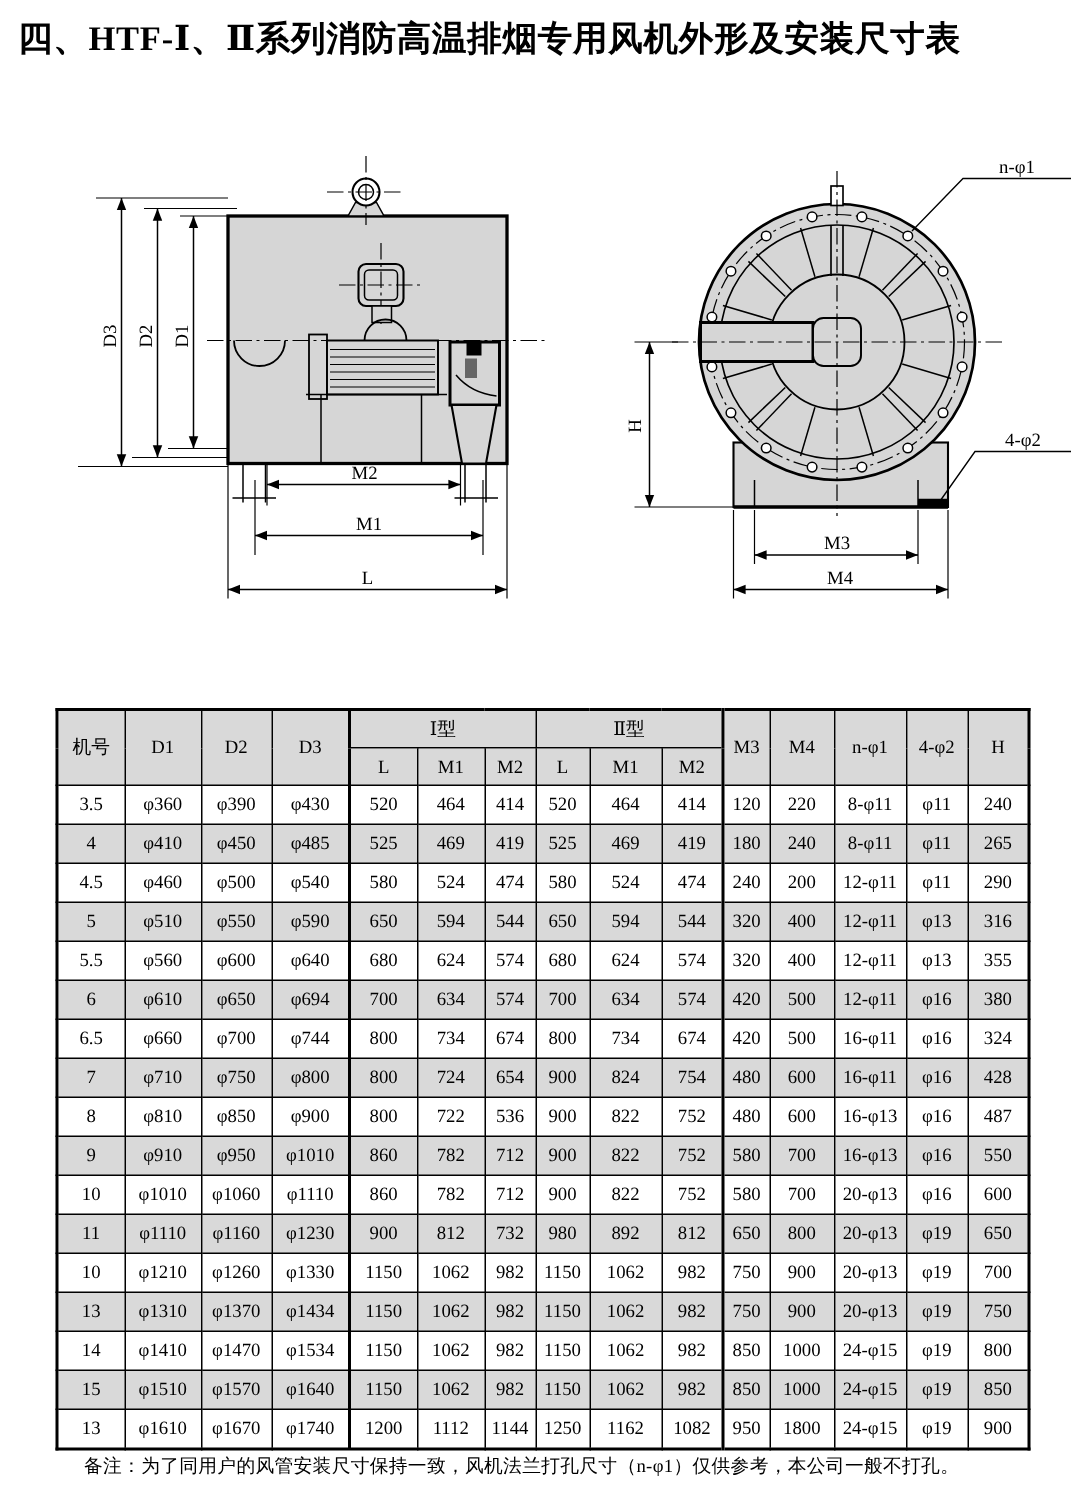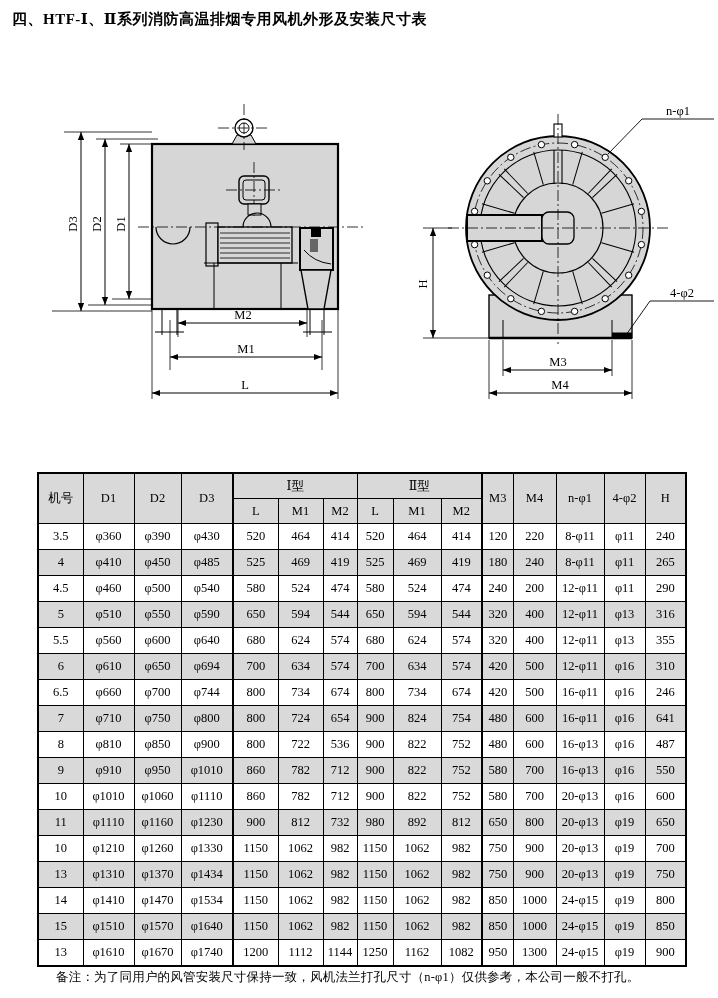--- a/index.html
+++ b/index.html
@@ -2,21 +2,21 @@
 <html><head>
 <meta charset="utf-8">
 <style>
   html,body{margin:0;padding:0;}
   body{
     width:718px;height:998px;position:relative;background:#ffffff;
     font-family:"Liberation Serif","DejaVu Serif",serif;color:#000;
   }
   .title{
     position:absolute;left:12px;top:10px;margin:0;
-    font-size:15px;font-weight:700;letter-spacing:.5px;white-space:nowrap;
+    font-size:23px;font-weight:700;letter-spacing:.5px;white-space:nowrap;
   }
   svg.drawings{position:absolute;left:0;top:88px;}
   svg .ln{stroke:#000;fill:none;}
   svg .fill{fill:#d6d6d6;stroke:#000;}
   svg .dim{stroke:#000;stroke-width:1;fill:none;}
   svg .ext{stroke:#000;stroke-width:.8;fill:none;}
   svg .cl{stroke:#000;stroke-width:.8;fill:none;stroke-dasharray:11 3 2 3;}
   svg text{font-family:"Liberation Serif","DejaVu Serif",serif;font-size:12.5px;fill:#000;}
   .tablewrap{position:absolute;left:37px;top:472px;}
   table{
@@ -340,55 +340,55 @@
           <td class="grp-l">700</td>
           <td>634</td>
           <td>574</td>
           <td>700</td>
           <td>634</td>
           <td class="grp-r">574</td>
           <td>420</td>
           <td>500</td>
           <td>12-φ11</td>
           <td>φ16</td>
-          <td>310</td>
+          <td>380</td>
         </tr>
         <tr>
           <td>6.5</td>
           <td>φ660</td>
           <td>φ700</td>
           <td>φ744</td>
           <td class="grp-l">800</td>
           <td>734</td>
           <td>674</td>
           <td>800</td>
           <td>734</td>
           <td class="grp-r">674</td>
           <td>420</td>
           <td>500</td>
           <td>16-φ11</td>
           <td>φ16</td>
-          <td>246</td>
+          <td>324</td>
         </tr>
         <tr>
           <td>7</td>
           <td>φ710</td>
           <td>φ750</td>
           <td>φ800</td>
           <td class="grp-l">800</td>
           <td>724</td>
           <td>654</td>
           <td>900</td>
           <td>824</td>
           <td class="grp-r">754</td>
           <td>480</td>
           <td>600</td>
           <td>16-φ11</td>
           <td>φ16</td>
-          <td>641</td>
+          <td>428</td>
         </tr>
         <tr>
           <td>8</td>
           <td>φ810</td>
           <td>φ850</td>
           <td>φ900</td>
           <td class="grp-l">800</td>
           <td>722</td>
           <td>536</td>
           <td>900</td>
@@ -524,21 +524,21 @@
           <td>φ1610</td>
           <td>φ1670</td>
           <td>φ1740</td>
           <td class="grp-l">1200</td>
           <td>1112</td>
           <td>1144</td>
           <td>1250</td>
           <td>1162</td>
           <td class="grp-r">1082</td>
           <td>950</td>
-          <td>1300</td>
+          <td>1800</td>
           <td>24-φ15</td>
           <td>φ19</td>
           <td>900</td>
         </tr>
       </tbody>
   </table>
 </div>
 
 <p class="note">备注：为了同用户的风管安装尺寸保持一致，风机法兰打孔尺寸（n-φ1）仅供参考，本公司一般不打孔。</p>
 

